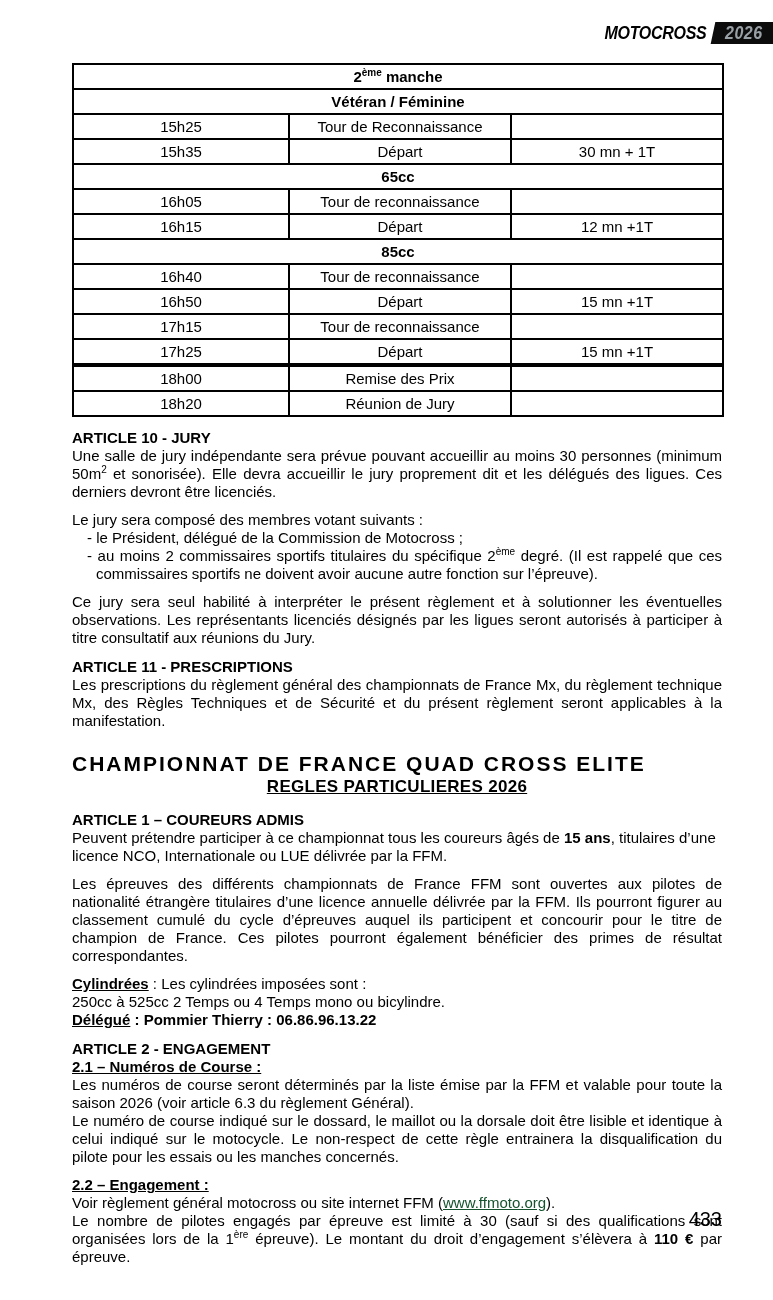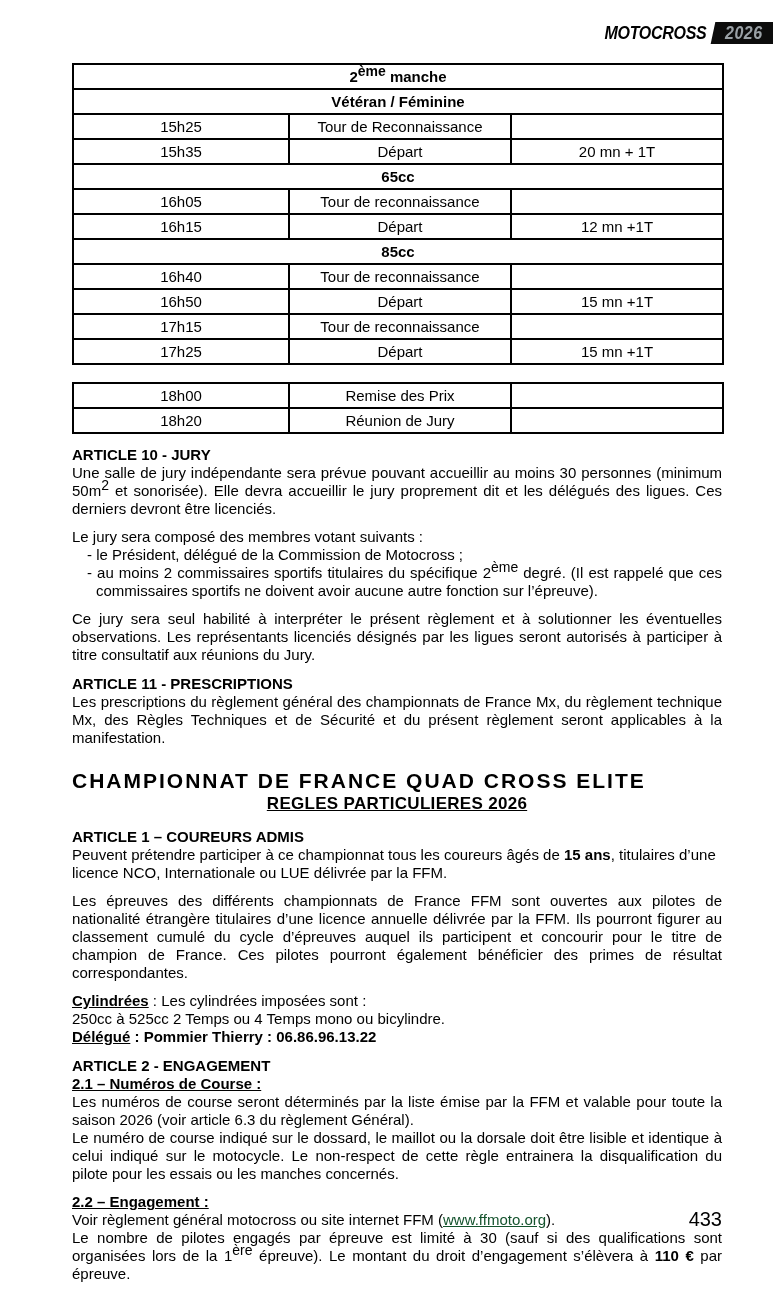--- a/index.html
+++ b/index.html
@@ -43,22 +43,22 @@
   table { border-collapse: collapse; width: 650px; table-layout: fixed; }
   td {
     border: 2px solid #000;
     height: 25px;
     text-align: center; vertical-align: middle;
     font-size: 15px; line-height: 16px;
     padding: 0 4px;
     overflow: hidden;
   }
   tr.section td { font-weight: bold; }
-  .extra-table { margin-top: 17px; }
-  sup { font-size: 14px; line-height: 0; vertical-align: super; }
+  .extra-table { margin-top: 0; }
+  sup { font-size: 10px; line-height: 0; vertical-align: super; }
   .h { font-weight: bold; margin-top: 11px; }
   .h.first { margin-top: 12px; }
   p, .line { margin: 0; }
   .mt { margin-top: 10px; }
   .just { text-align: justify; }
   .bullet { margin-left: 15px; padding-left: 9px; text-indent: -9px; text-align: justify; }
   .bu { font-weight: bold; text-decoration: underline; }
   .bold { font-weight: bold; }
   .quad-title {
     margin-top: 21px;
@@ -107,21 +107,21 @@
         <td colspan="3">Vétéran / Féminine</td>
       </tr>
       <tr>
         <td>15h25</td>
         <td>Tour de Reconnaissance</td>
         <td></td>
       </tr>
       <tr>
         <td>15h35</td>
         <td>Départ</td>
-        <td>20 mn + 1T</td>
+        <td>30 mn + 1T</td>
       </tr>
       <tr class="section">
         <td colspan="3">65cc</td>
       </tr>
       <tr>
         <td>16h05</td>
         <td>Tour de reconnaissance</td>
         <td></td>
       </tr>
       <tr>

